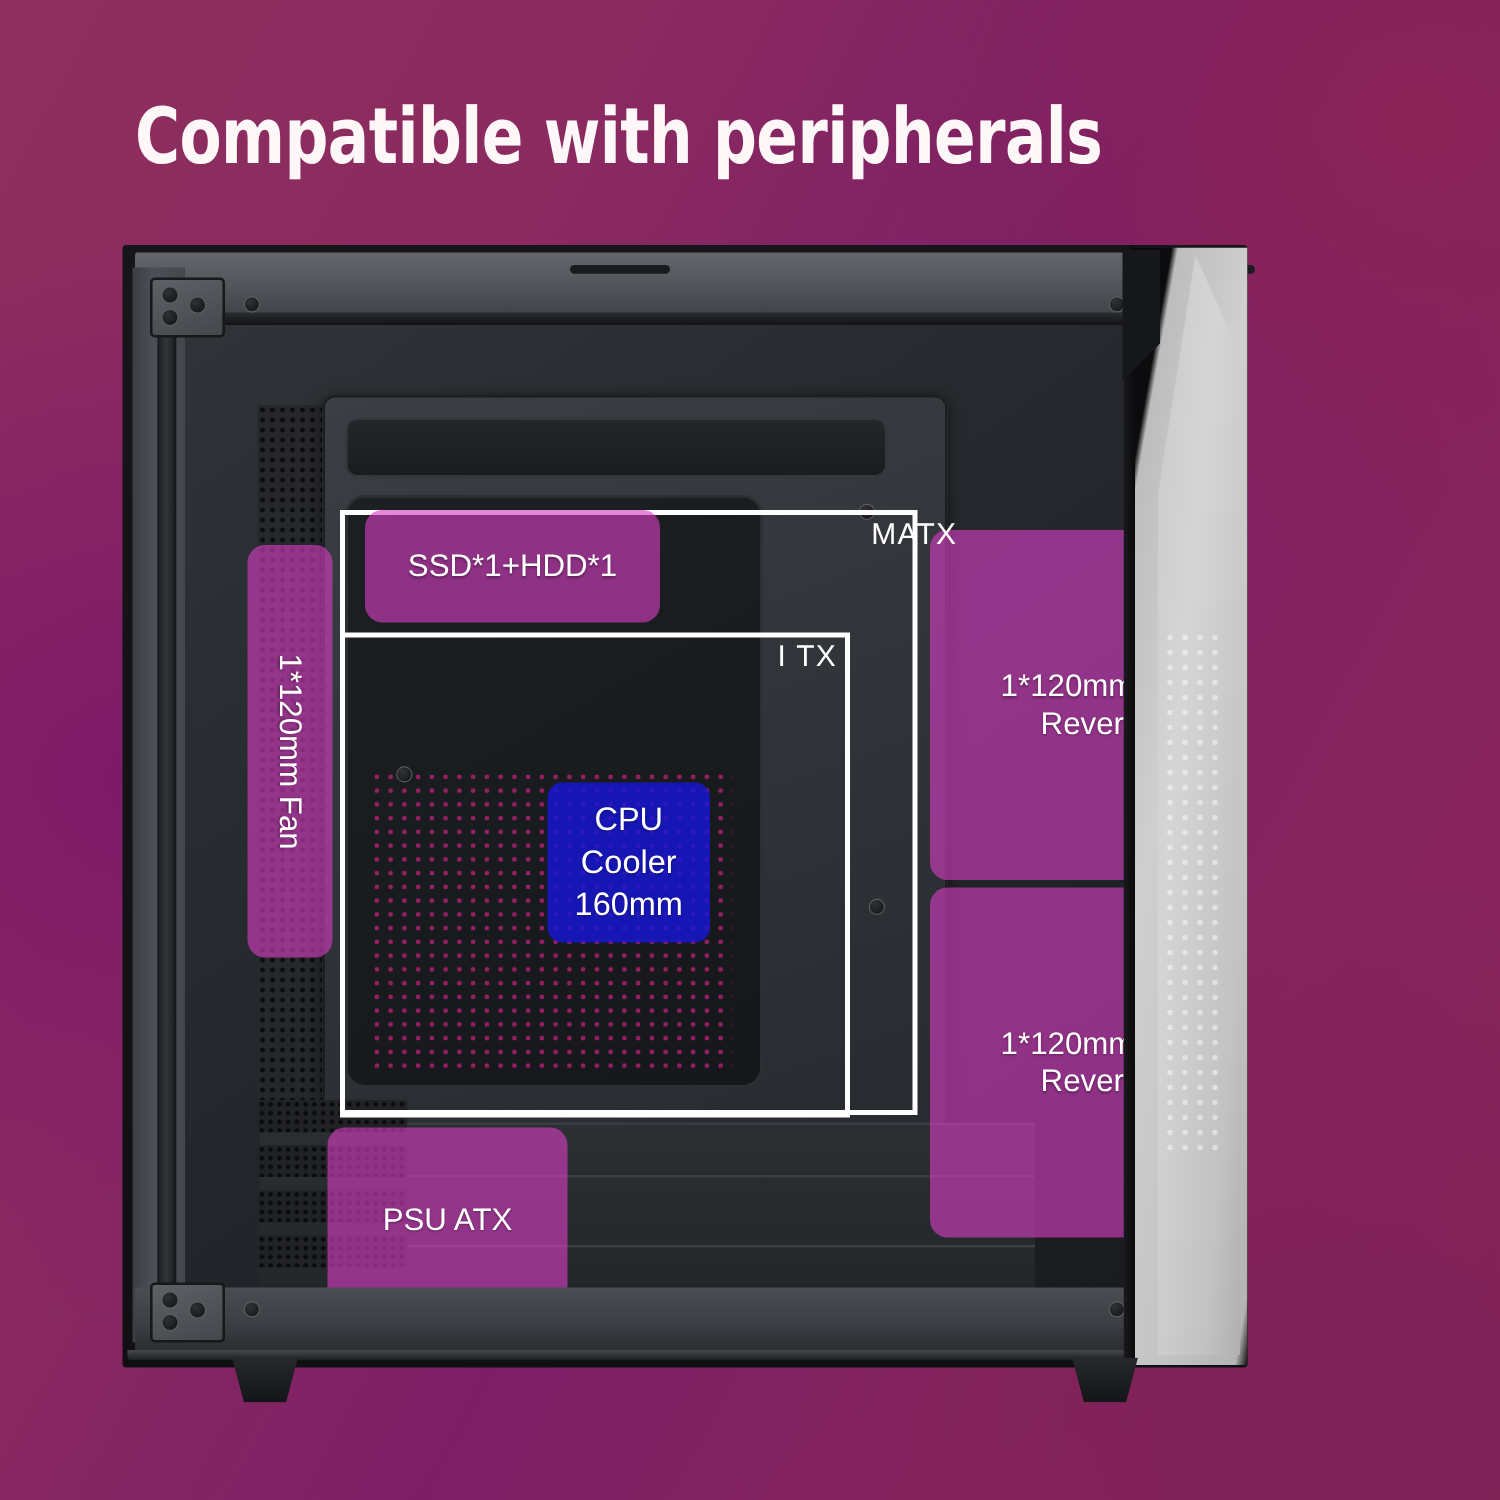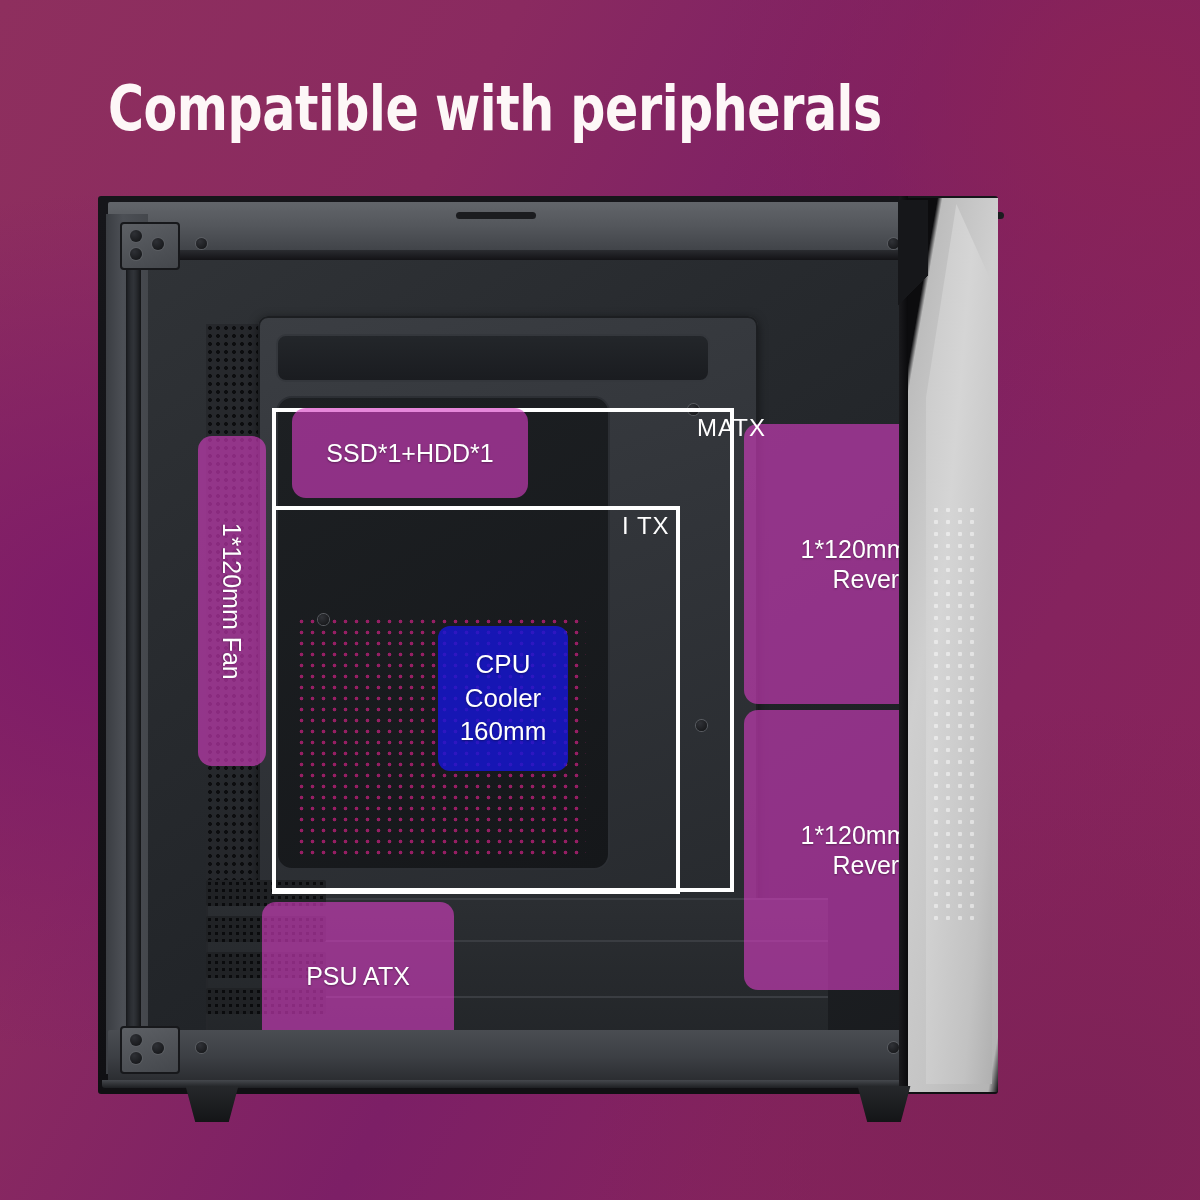--- a/index.html
+++ b/index.html
@@ -224,21 +224,21 @@
     transform:rotate(90deg);white-space:nowrap;
   }
   
   #ov-rightA{left:596px;top:166px;width:270px;height:280px;}
   #ov-rightB{left:596px;top:452px;width:270px;height:280px;}
   
   #ov-ssd{left:124px;top:150px;width:236px;height:90px;margin-left:20px;}
   
   #ov-psu{left:114px;top:644px;width:192px;height:148px;}
   
-  #ov-cpu{left:290px;top:368px;width:130px;height:145px;border-radius:12px;}
+  #ov-cpu{left:290px;top:368px;width:130px;height:128px;border-radius:12px;}
   #ov-cpu .ov-label{font-size:26px;line-height:1.3;}
   
   #ov-gpu{left:48px;top:608px;width:828px;height:50px;justify-content:flex-start;}
   #ov-gpu .ov-label{padding-left:155px;font-size:27px;}
 
   
   .wbox{
     position:absolute;border:4px solid #ffffff;box-sizing:border-box;
     background:transparent;
   }

